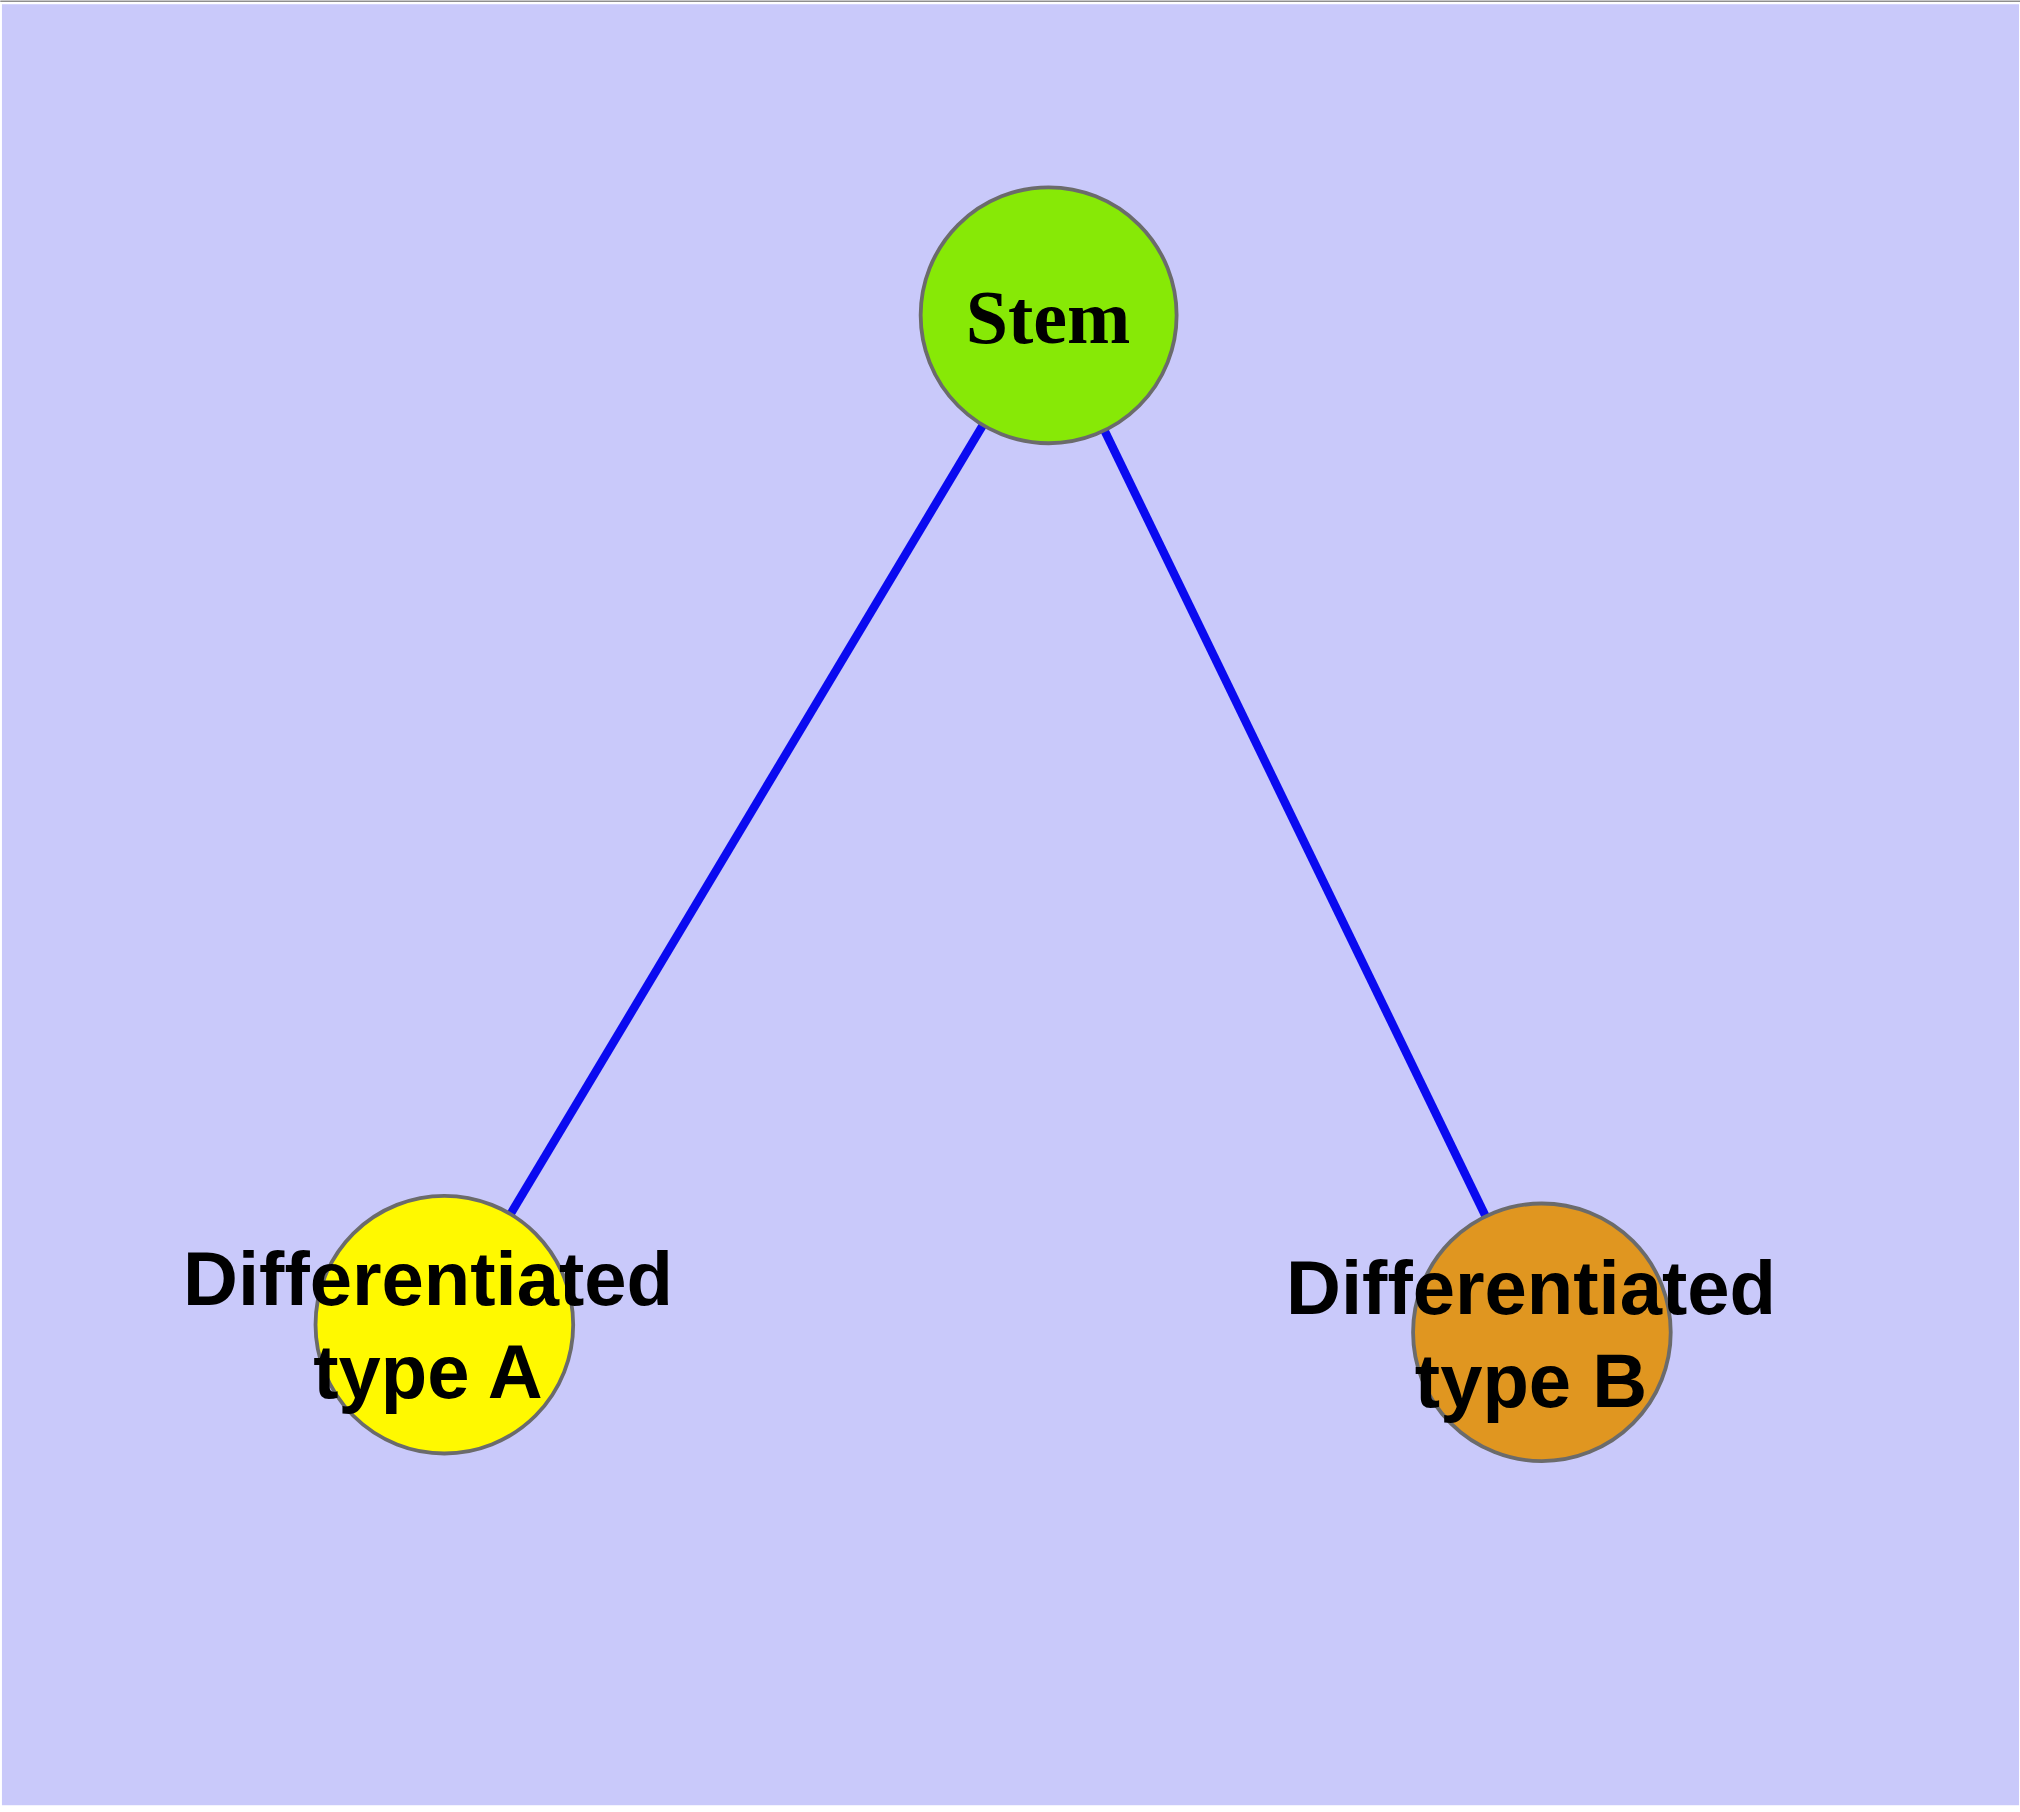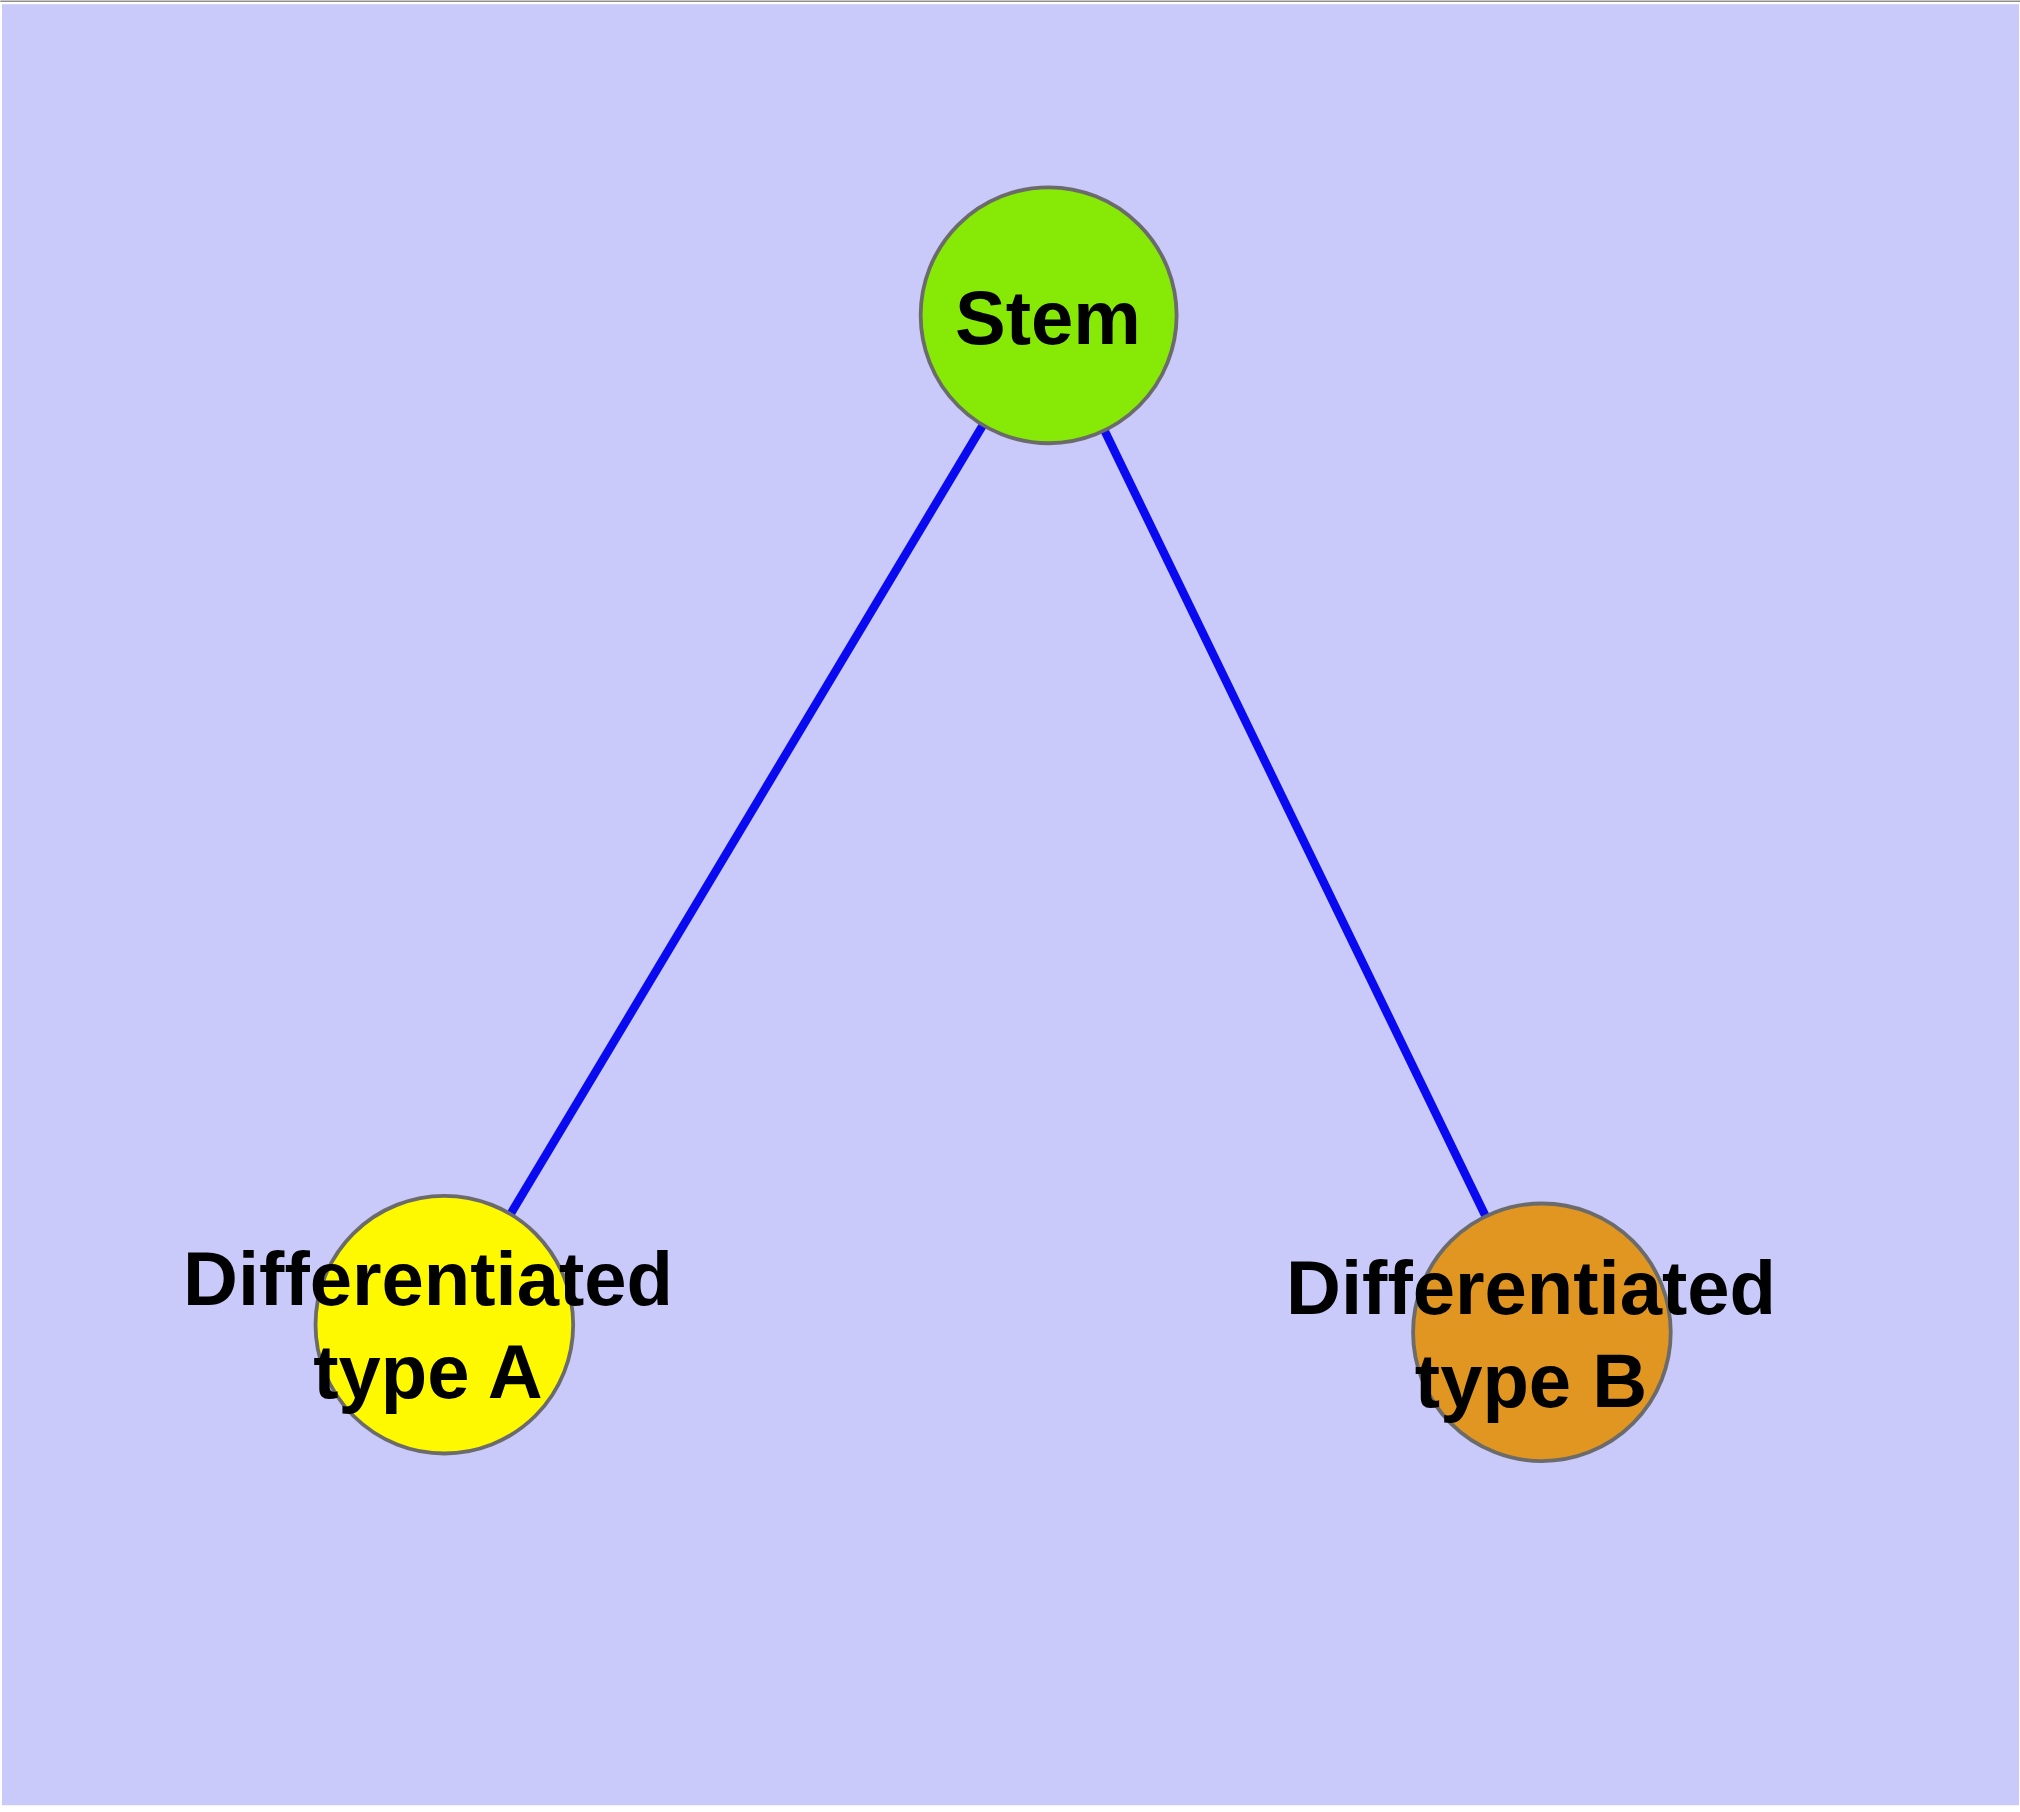--- a/index.html
+++ b/index.html
@@ -27,21 +27,21 @@
     position: absolute;
     transform: translate(-50%, -50%);
     color: #000000;
     font-weight: 700;
     font-size: 76px;
     line-height: 93px;
     text-align: center;
     white-space: pre-line;
     letter-spacing: 0px;
   }
-  .label-stem   { left: 1048px; top: 317px;  }
+  .label-stem   { left: 1048px; top: 317px; font-family: Liberation Serif, serif;  }
   .label-type-a { left: 428px;  top: 1325px; }
   .label-type-b { left: 1531px; top: 1334px; }
 </style>
 </head>
 <body>
 
 <div id="canvas">
   <svg id="scene" viewBox="0 0 2384 2138" xmlns="http://www.w3.org/2000/svg">
 
     <rect x="2" y="5" width="2380" height="2125" fill="#C9C9FA"></rect>

